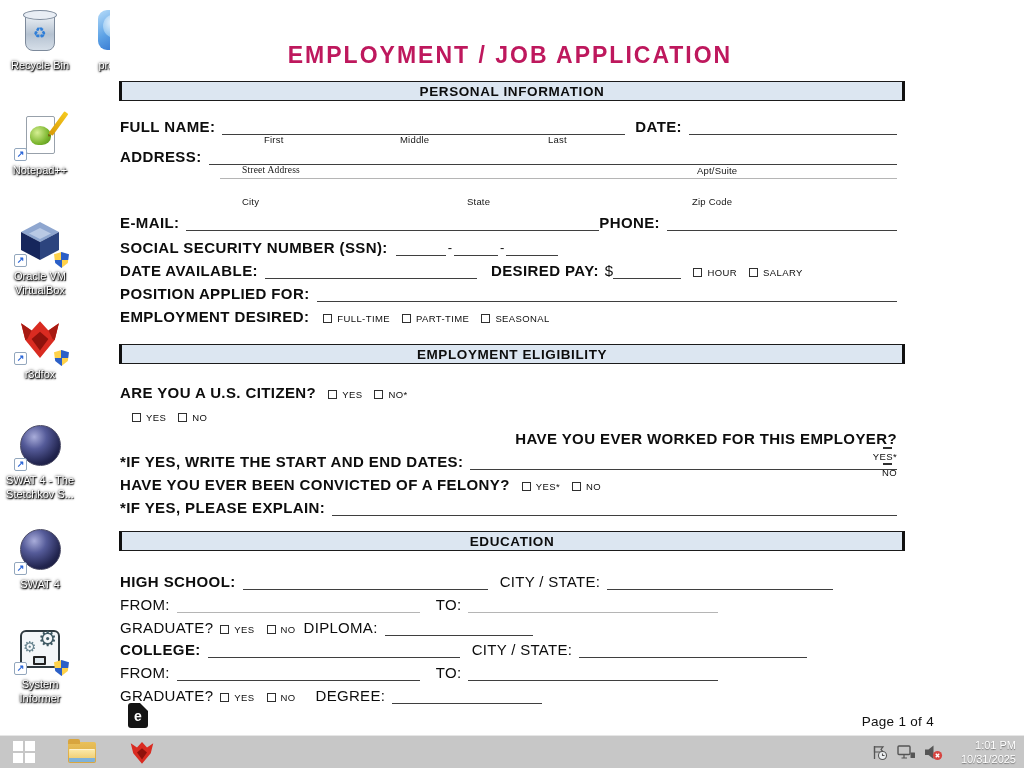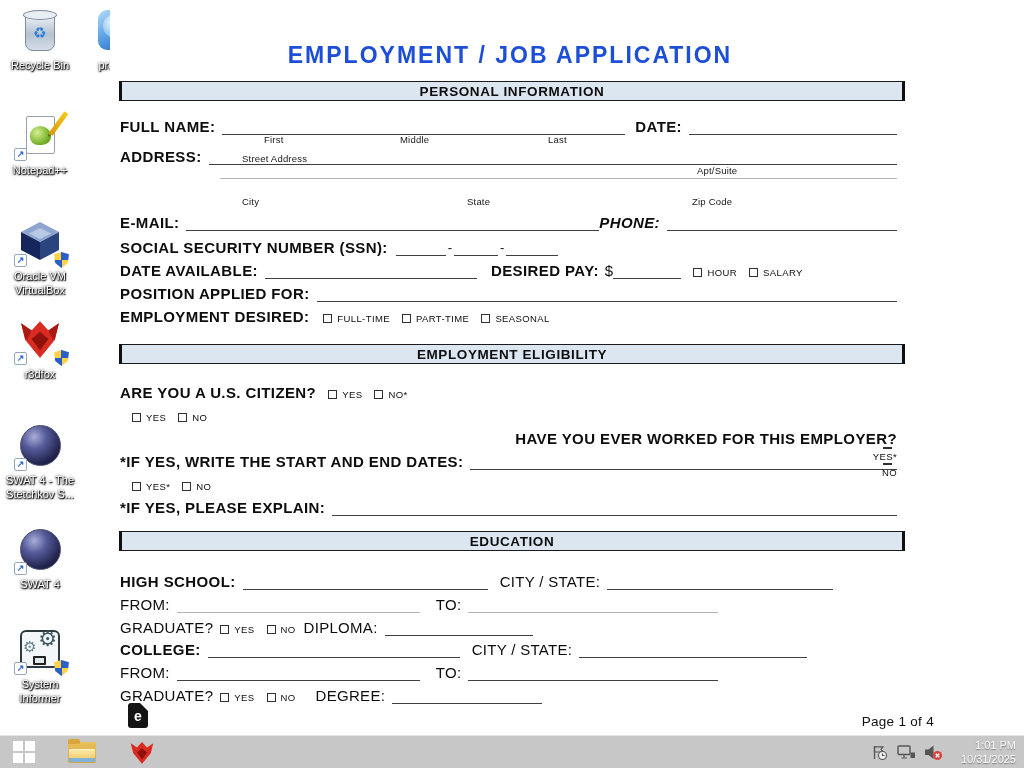--- a/index.html
+++ b/index.html
@@ -37,21 +37,21 @@
   .sphere { width:41px; height:41px; border-radius:50%; border:1px solid #4c4c66;
             background:radial-gradient(circle at 34% 28%, #a9adda 0%, #555b99 32%, #22254f 70%, #0e102f 100%); }
   .si { position:relative; width:40px; height:38px; background:#f4f7f9; border:2px solid #2f3a40; border-radius:6px; }
   .gear1 { position:absolute; right:1px; top:-4px; font-size:21px; color:#3f5a64; line-height:1; }
   .gear2 { position:absolute; left:1px; top:7px; font-size:15px; color:#66838e; line-height:1; }
   .simon { position:absolute; left:11px; bottom:1px; width:13px; height:9px; border:2px solid #222; border-radius:1px; background:#dfe9ee; }
 
   
   .page { position:absolute; left:110px; top:0; width:830px; height:735px; background:#fff; color:#0d0d0d; }
   .title { position:absolute; top:42px; left:0; right:30px; text-align:center;
-           font-size:23px; font-weight:bold; letter-spacing:2px; color:#1d4ed8; }
+           font-size:23px; font-weight:bold; letter-spacing:2px; color:#be185d; }
   .sec { position:absolute; left:9px; right:35px; height:20px; background:#dce6f1;
          border:1px solid #1b1b1b; border-left:3px solid #101010; border-right:3px solid #101010;
          display:flex; align-items:center; justify-content:center;
          font-weight:bold; font-size:13.5px; letter-spacing:.6px; }
   .row { position:absolute; left:10px; right:43px; height:17px; display:flex; align-items:flex-end; }
   .bl { font-weight:bold; font-size:15px; letter-spacing:.4px; white-space:nowrap; }
   .rl { font-size:15px; letter-spacing:.3px; white-space:nowrap; }
   .u { display:inline-block; height:13px; border-bottom:1px solid #3f3f3f; }
   .u.f { flex:1; }
   .u.light { border-bottom-color:#b5b5b5; }
@@ -187,31 +187,31 @@
       <span class="u" style="width:208px; margin-left:7px;"></span>
     </div>
     <span class="sl abs" style="left:134px; top:134px;">First</span>
     <span class="sl abs" style="left:270px; top:134px;">Middle</span>
     <span class="sl abs" style="left:418px; top:134px;">Last</span>
 
     <div class="row" style="top:148px;">
       <span class="bl">ADDRESS:</span>
       <span class="u f" style="margin-left:7px;"></span>
     </div>
-    <span class="sl abs" style="left:112px; top:153px;">Street Address</span>
+    <span class="sl abs" style="left:112px; top:165px;font-family:Liberation Serif, serif;">Street Address</span>
     <span class="sl abs" style="left:567px; top:165px;">Apt/Suite</span>
     <div class="abs u light" style="left:110px; right:43px; top:166px; height:13px;"></div>
     <span class="sl abs" style="left:112px; top:196px;">City</span>
     <span class="sl abs" style="left:337px; top:196px;">State</span>
     <span class="sl abs" style="left:562px; top:196px;">Zip Code</span>
 
     <div class="row" style="top:214px;">
       <span class="bl">E-MAIL:</span>
       <span class="u f" style="margin-left:7px;"></span>
-      <span class="bl" style="font-style:italic;">PHONE:</span>
+      <span class="bl" style="">PHONE:</span>
       <span class="u" style="width:230px; margin-left:7px;"></span>
     </div>
 
     <div class="row" style="top:239px;">
       <span class="bl">SOCIAL SECURITY NUMBER (SSN):</span>
       <span class="u" style="width:50px; margin-left:8px;"></span>
       <span class="dash">-</span>
       <span class="u" style="width:44px;"></span>
       <span class="dash">-</span>
       <span class="u" style="width:52px;"></span>
@@ -268,20 +268,21 @@
       <span class="cb"></span>
       <span class="cap">NO</span>
     </div>
 
     <div class="row" style="top:453px;">
       <span class="bl">*IF YES, WRITE THE START AND END DATES:</span>
       <span class="u f" style="margin-left:7px;"></span>
     </div>
 
     <div class="row" style="top:476px;">
+      <span class="bl">HAVE YOU EVER BEEN CONVICTED OF A FELONY?</span>
       <span class="cb"></span>
       <span class="cap">YES*</span>
       <span class="cb"></span>
       <span class="cap">NO</span>
     </div>
 
     <div class="row" style="top:499px;">
       <span class="bl">*IF YES, PLEASE EXPLAIN:</span>
       <span class="u f" style="margin-left:7px;"></span>
     </div>

